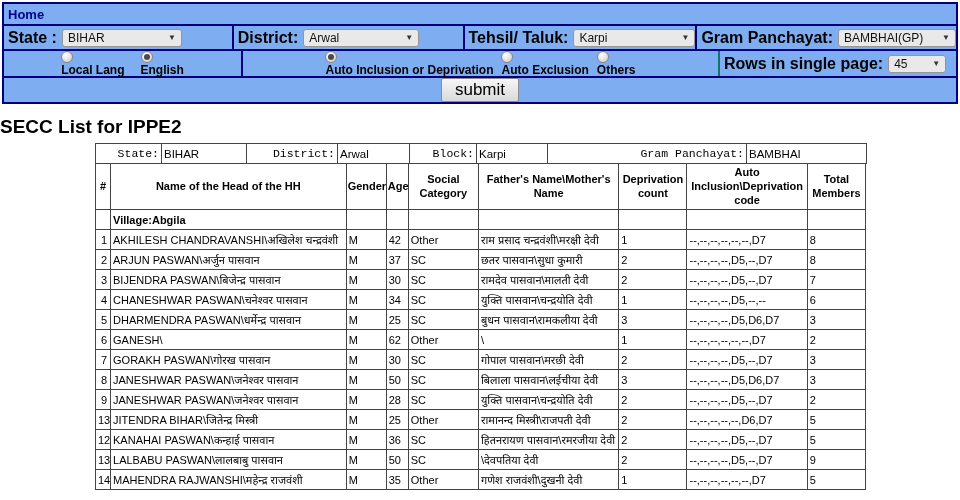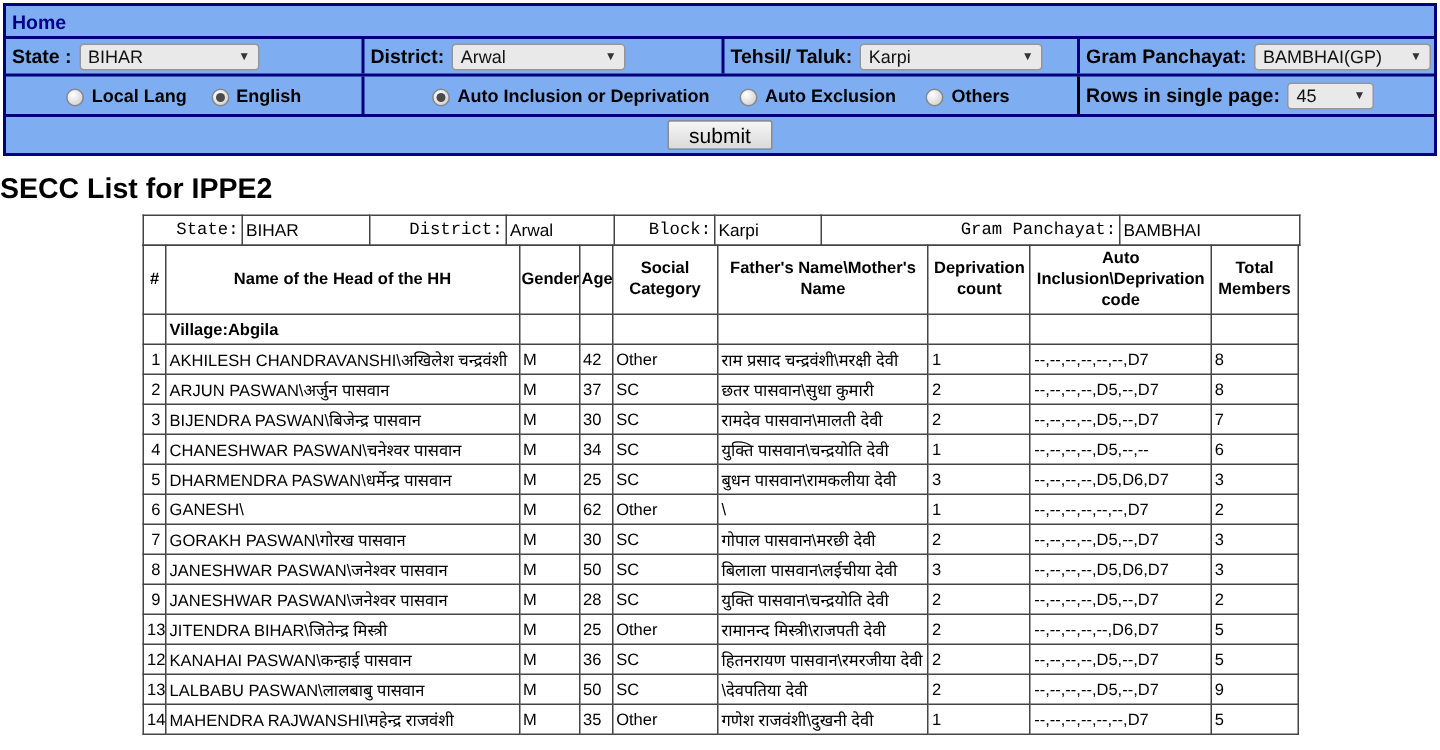--- a/index.html
+++ b/index.html
@@ -21,56 +21,56 @@
   }
   .filter-row{display:flex;height:23px;}
   .fcell{
     box-sizing:border-box;display:flex;align-items:center;padding-left:4px;
   }
   .fcell.w1{width:237px;}
   .fcell.w2{width:240px;}
   .fcell.w3{width:237px;}
   .fcell.w4{flex:1;}
   .fcell + .fcell{border-left:2px solid #00007d;}
-  .blbl{font-weight:bold;font-size:13px;color:#000;margin-right:5px;white-space:nowrap;}
+  .blbl{font-weight:bold;font-size:16px;color:#000;margin-right:5px;white-space:nowrap;}
   .sel{
     box-sizing:border-box;height:18px;background:#e9e9e9;border:1px solid #969696;
     border-radius:3px;display:inline-flex;align-items:center;justify-content:space-between;
     padding:0 5px;font-size:12px;color:#111;cursor:pointer;white-space:nowrap;
   }
   .sel .arrow{font-size:8px;color:#333;margin-left:8px;}
   .sel.state{width:120px;}
   .sel.district{width:116px;}
   .sel.tehsil{width:122px;}
   .sel.gp{width:118px;}
   .sel.rows{width:58px;}
   .radio-row{display:flex;height:25px;border-top:2px solid #00007d;}
   .rcell{box-sizing:border-box;display:flex;align-items:center;}
   .rcell.r1{width:237px;justify-content:center;gap:16px;}
-  .rcell.r2{width:477px;justify-content:center;gap:20px;border-left:2px solid #00007d;}
-  .rcell.r3{flex:1;border-left:2px solid #000000;padding-left:4px;}
-  .radio{display:inline-flex;align-items:flex-end;cursor:pointer;}
+  .rcell.r2{width:477px;justify-content:center;gap:8px;border-left:2px solid #00007d;}
+  .rcell.r3{flex:1;border-left:2px solid #0f766e;padding-left:4px;}
+  .radio{display:inline-flex;align-items:flex-start;cursor:pointer;flex-direction:column;}
   .rb{
     width:12px;height:12px;border-radius:50%;
     background:radial-gradient(circle at 35% 30%,#ffffff,#c9c9c9);
     border:1px solid #878787;display:inline-block;margin-right:5px;position:relative;
     box-sizing:border-box;
   }
   .rb.on::after{
     content:'';position:absolute;left:2px;top:2px;right:2px;bottom:2px;
     border-radius:50%;background:#4a4a4a;
   }
   .rlbl{font-weight:bold;font-size:12px;color:#000;white-space:nowrap;}
   .submit-row{
     height:24px;border-top:2px solid #00007d;
     display:flex;align-items:center;justify-content:center;
   }
   .btn{
     background:linear-gradient(#f6f6f6,#dadada);border:1px solid #8c8c8c;border-radius:2px;
-    font-size:14px;color:#000;padding:1px 13px;cursor:pointer;
+    font-size:17px;color:#000;padding:1px 13px;cursor:pointer;
     font-family:"Liberation Sans","DejaVu Sans",sans-serif;
   }
   
   .list-title{
     font-size:19px;font-weight:bold;color:#000;
     margin:12px 0 5px 0;
   }
   table{border-collapse:collapse;table-layout:fixed;margin-left:95px;}
   .meta-table{width:771px;}
   .main-table{width:771px;margin-top:-1px;}

